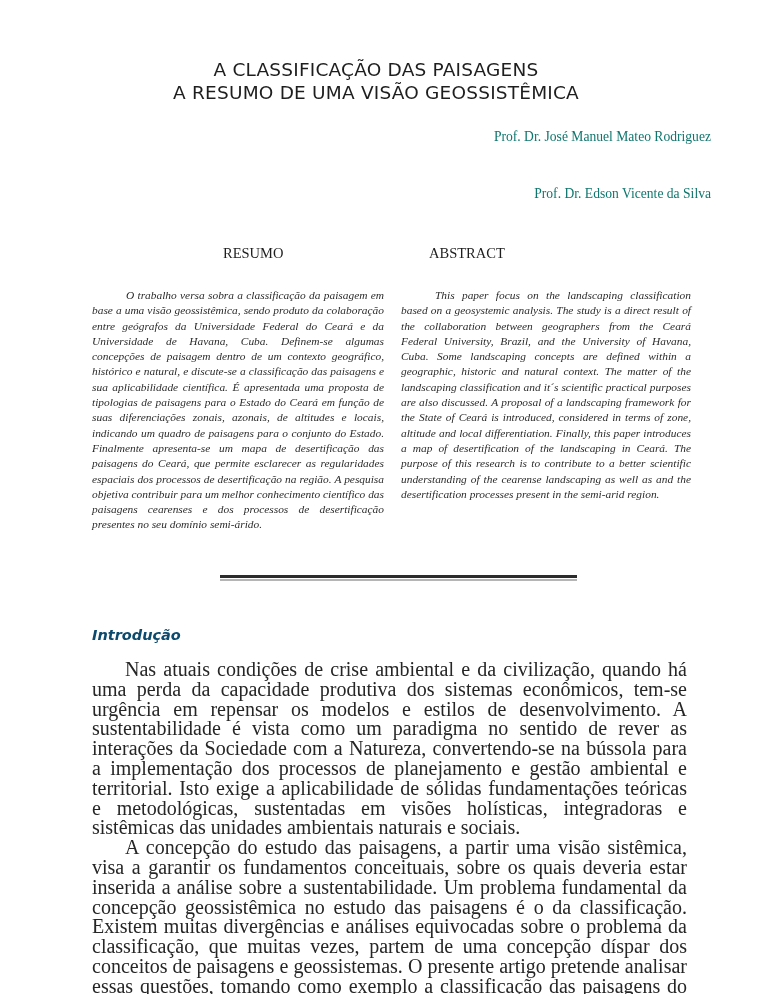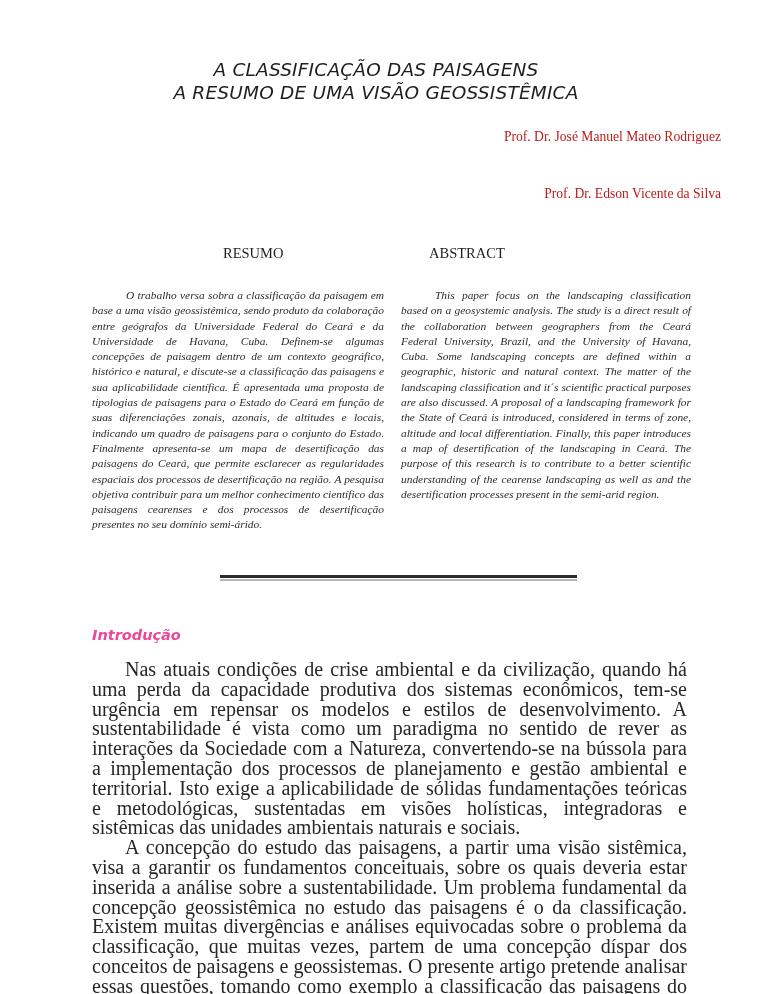--- a/index.html
+++ b/index.html
@@ -4,26 +4,26 @@
   <style>
     html, body { margin: 0; padding: 0; background: #ffffff; }
     body {
       width: 768px; height: 994px; position: relative; overflow: hidden;
       font-family: "Liberation Serif", serif; color: #222;
     }
     .title {
       position: absolute; left: 0; right: 16px; top: 58px;
       text-align: center;
       font-family: "DejaVu Sans", sans-serif;
-      font-style: italic; font-size: 18.5px; line-height: 23px;
+      font-size: 18.5px; line-height: 23px;
       color: #1e1e1e; letter-spacing: 0.2px;
     }
     .author {
-      position: absolute; right: 47px; text-align: right;
-      font-size: 13.6px; line-height: 18px; color: #b91c1c;
+      position: absolute; right: 57px; text-align: right;
+      font-size: 13.6px; line-height: 18px; color: #0f766e;
     }
     .author.a1 { top: 128px; }
     .author.a2 { top: 185px; text-align: right; }
 
     .col-head {
       position: absolute; top: 245px;
       font-weight: normal; font-size: 14.5px; color: #1e1e1e;
     }
     .resumo-head { left: 223px; }
     .abstract-head { left: 429px; }
@@ -39,21 +39,21 @@
 
     .rule {
       position: absolute; left: 220px; width: 357px;
     }
     .rule.r1 { top: 575px; height: 3px; background: #2c2c2c; }
     .rule.r2 { top: 579px; height: 2px; background: #b5b5b5; }
 
     .section-head {
       position: absolute; left: 92px; top: 627px;
       font-family: "DejaVu Sans", sans-serif; font-style: italic; font-weight: bold;
-      font-size: 14.5px; color: #ec4899;
+      font-size: 14.5px; color: #0c4a6e;
     }
     .body-text {
       position: absolute; left: 92px; top: 660px; width: 595px;
       font-size: 20px; line-height: 19.8px; text-align: justify; color: #262626;
     }
     .body-text p { margin: 0; text-indent: 33px; }
 
     .footer {
       position: absolute; left: 0; right: 0; top: 1015px; text-align: right;
       font-family: "DejaVu Sans Mono", monospace; font-size: 14px; color: #777;

